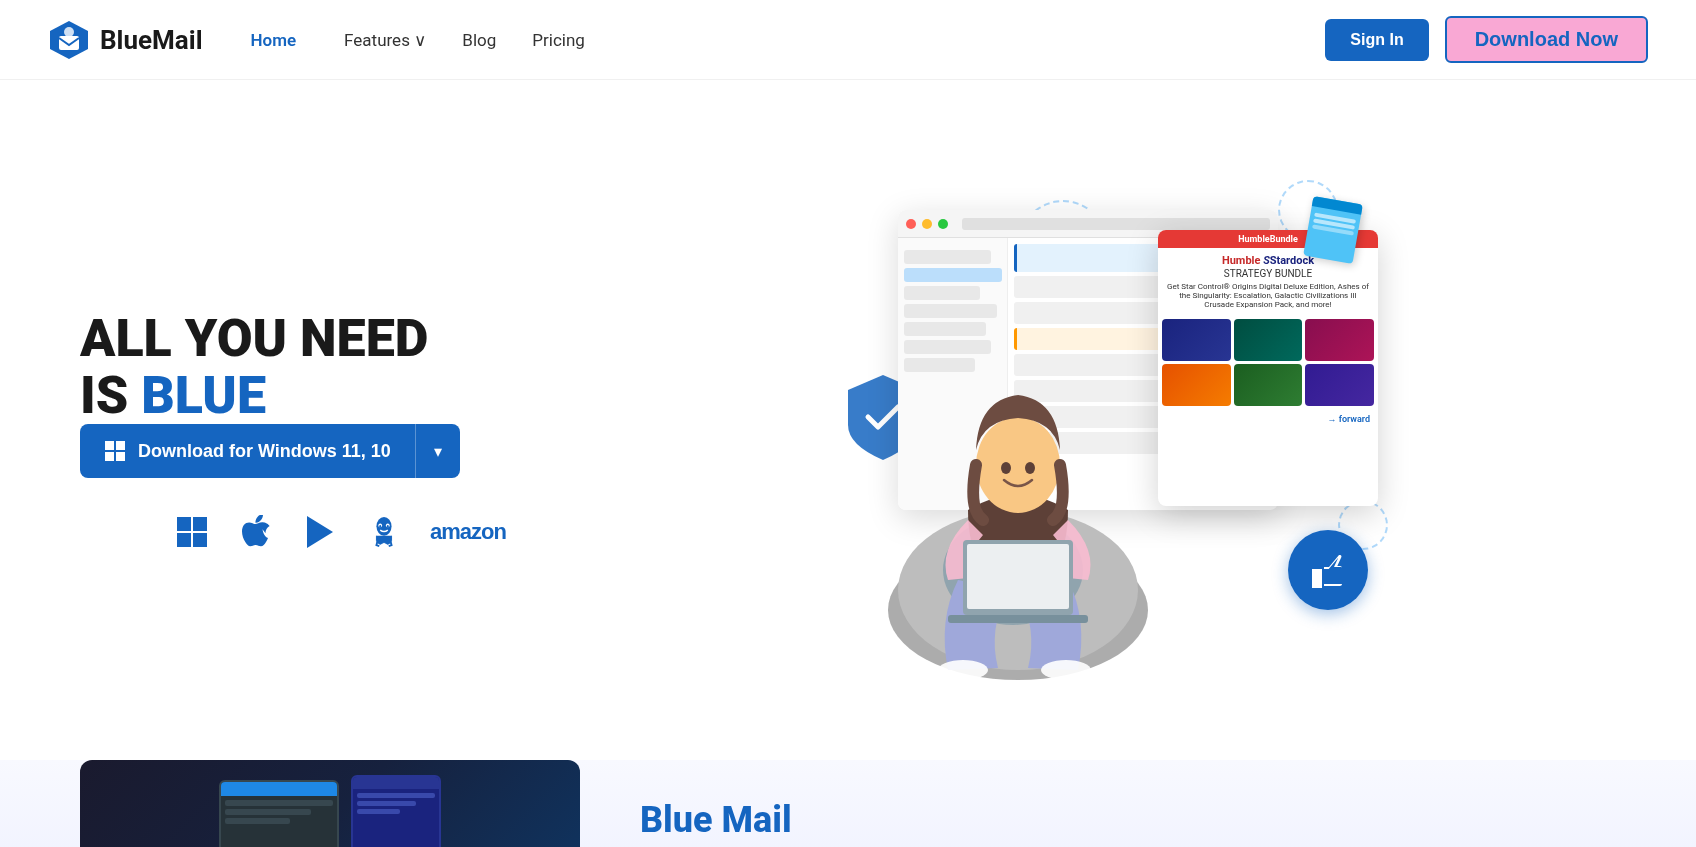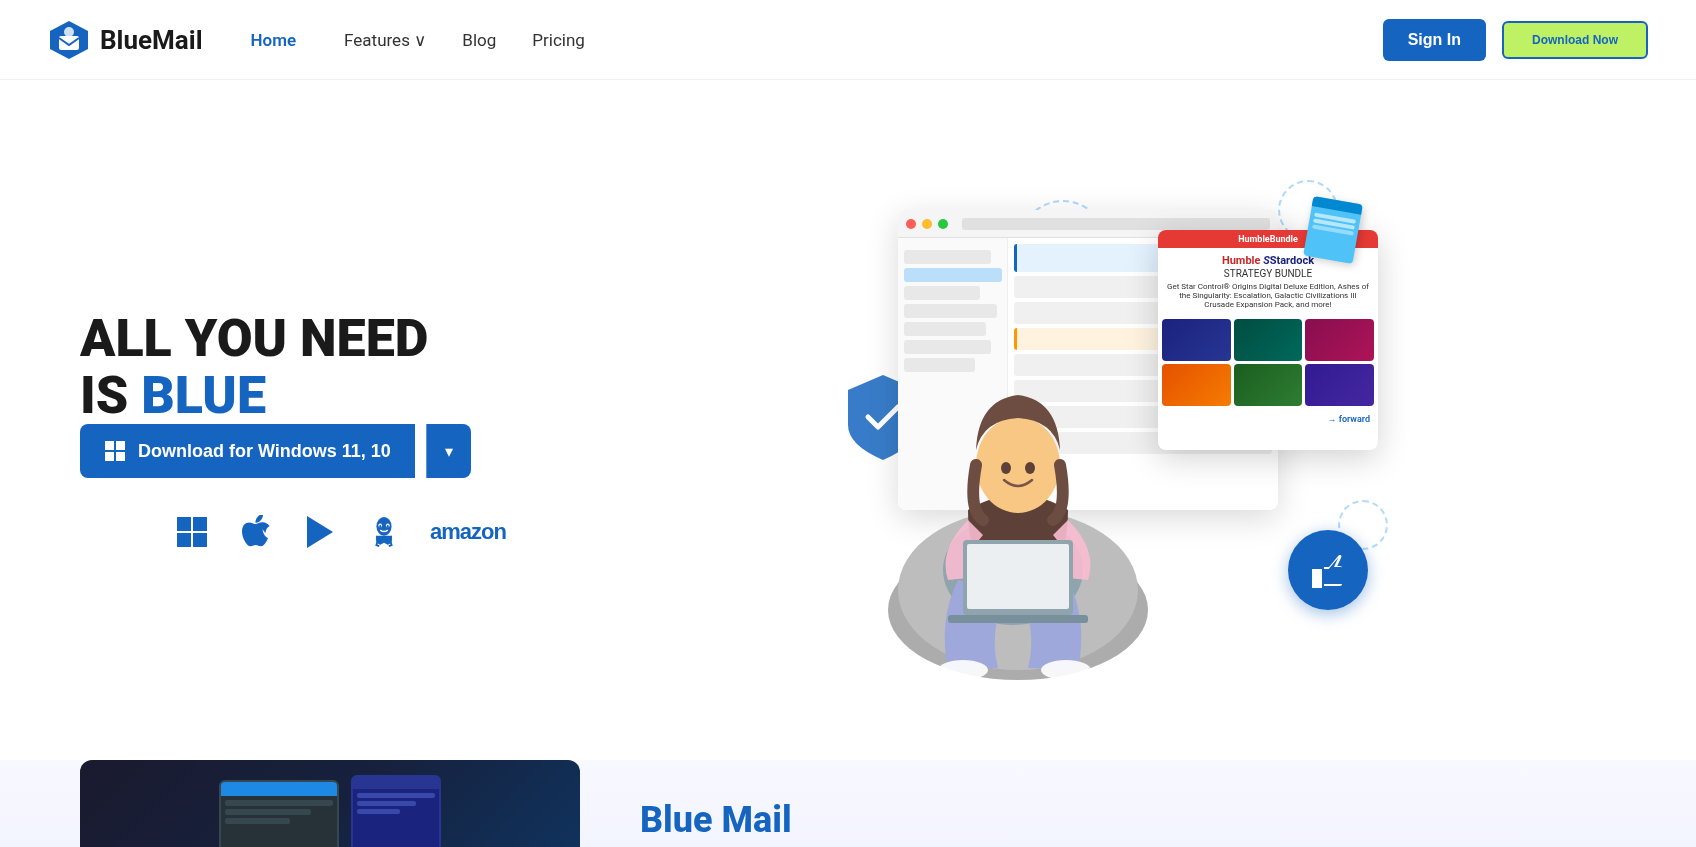--- a/index.html
+++ b/index.html
@@ -69,26 +69,26 @@
       background: #1565c0;
       color: #fff;
       border: none;
       border-radius: 6px;
       padding: 12px 25px;
       font-size: 16px;
       font-weight: 600;
       cursor: pointer;
     }
     .btn-download-now {
-      background: #bef264;
+      background: #f9a8d4;
       color: #1565c0;
       border: 2px solid #1565c0;
       border-radius: 6px;
       padding: 10px 28px;
-      font-size: 12px;
+      font-size: 20px;
       font-weight: 600;
       cursor: pointer;
     }
 
     
     .hero {
       display: flex;
       align-items: center;
       justify-content: space-between;
       padding: 60px 80px 40px 80px;
@@ -113,21 +113,21 @@
     }
     .hero-subtext {
       font-size: 20px;
       color: #555;
       margin: 20px 0 32px 0;
       font-weight: 400;
     }
     .download-btn-group {
       display: flex;
       align-items: stretch;
-      gap: 11px;
+      gap: 0;
       margin-bottom: 36px;
       width: fit-content;
     }
     .btn-download-main {
       background: #1565c0;
       color: #fff;
       border: none;
       border-radius: 8px 0 0 8px;
       padding: 16px 24px;
       font-size: 18px;
@@ -274,21 +274,21 @@
     .sidebar-item-mock.active {
       background: #bbdefb;
     }
 
     
     .bundle-popup {
       position: absolute;
       top: 60px;
       right: 20px;
       width: 220px;
-      height: 220px;
+      height: 276px;
       background: #fff;
       border-radius: 8px;
       box-shadow: 0 8px 32px rgba(0,0,0,0.18);
       overflow: hidden;
     }
     .bundle-header {
       background: #e53935;
       color: #fff;
       font-size: 9px;
       font-weight: 700;

